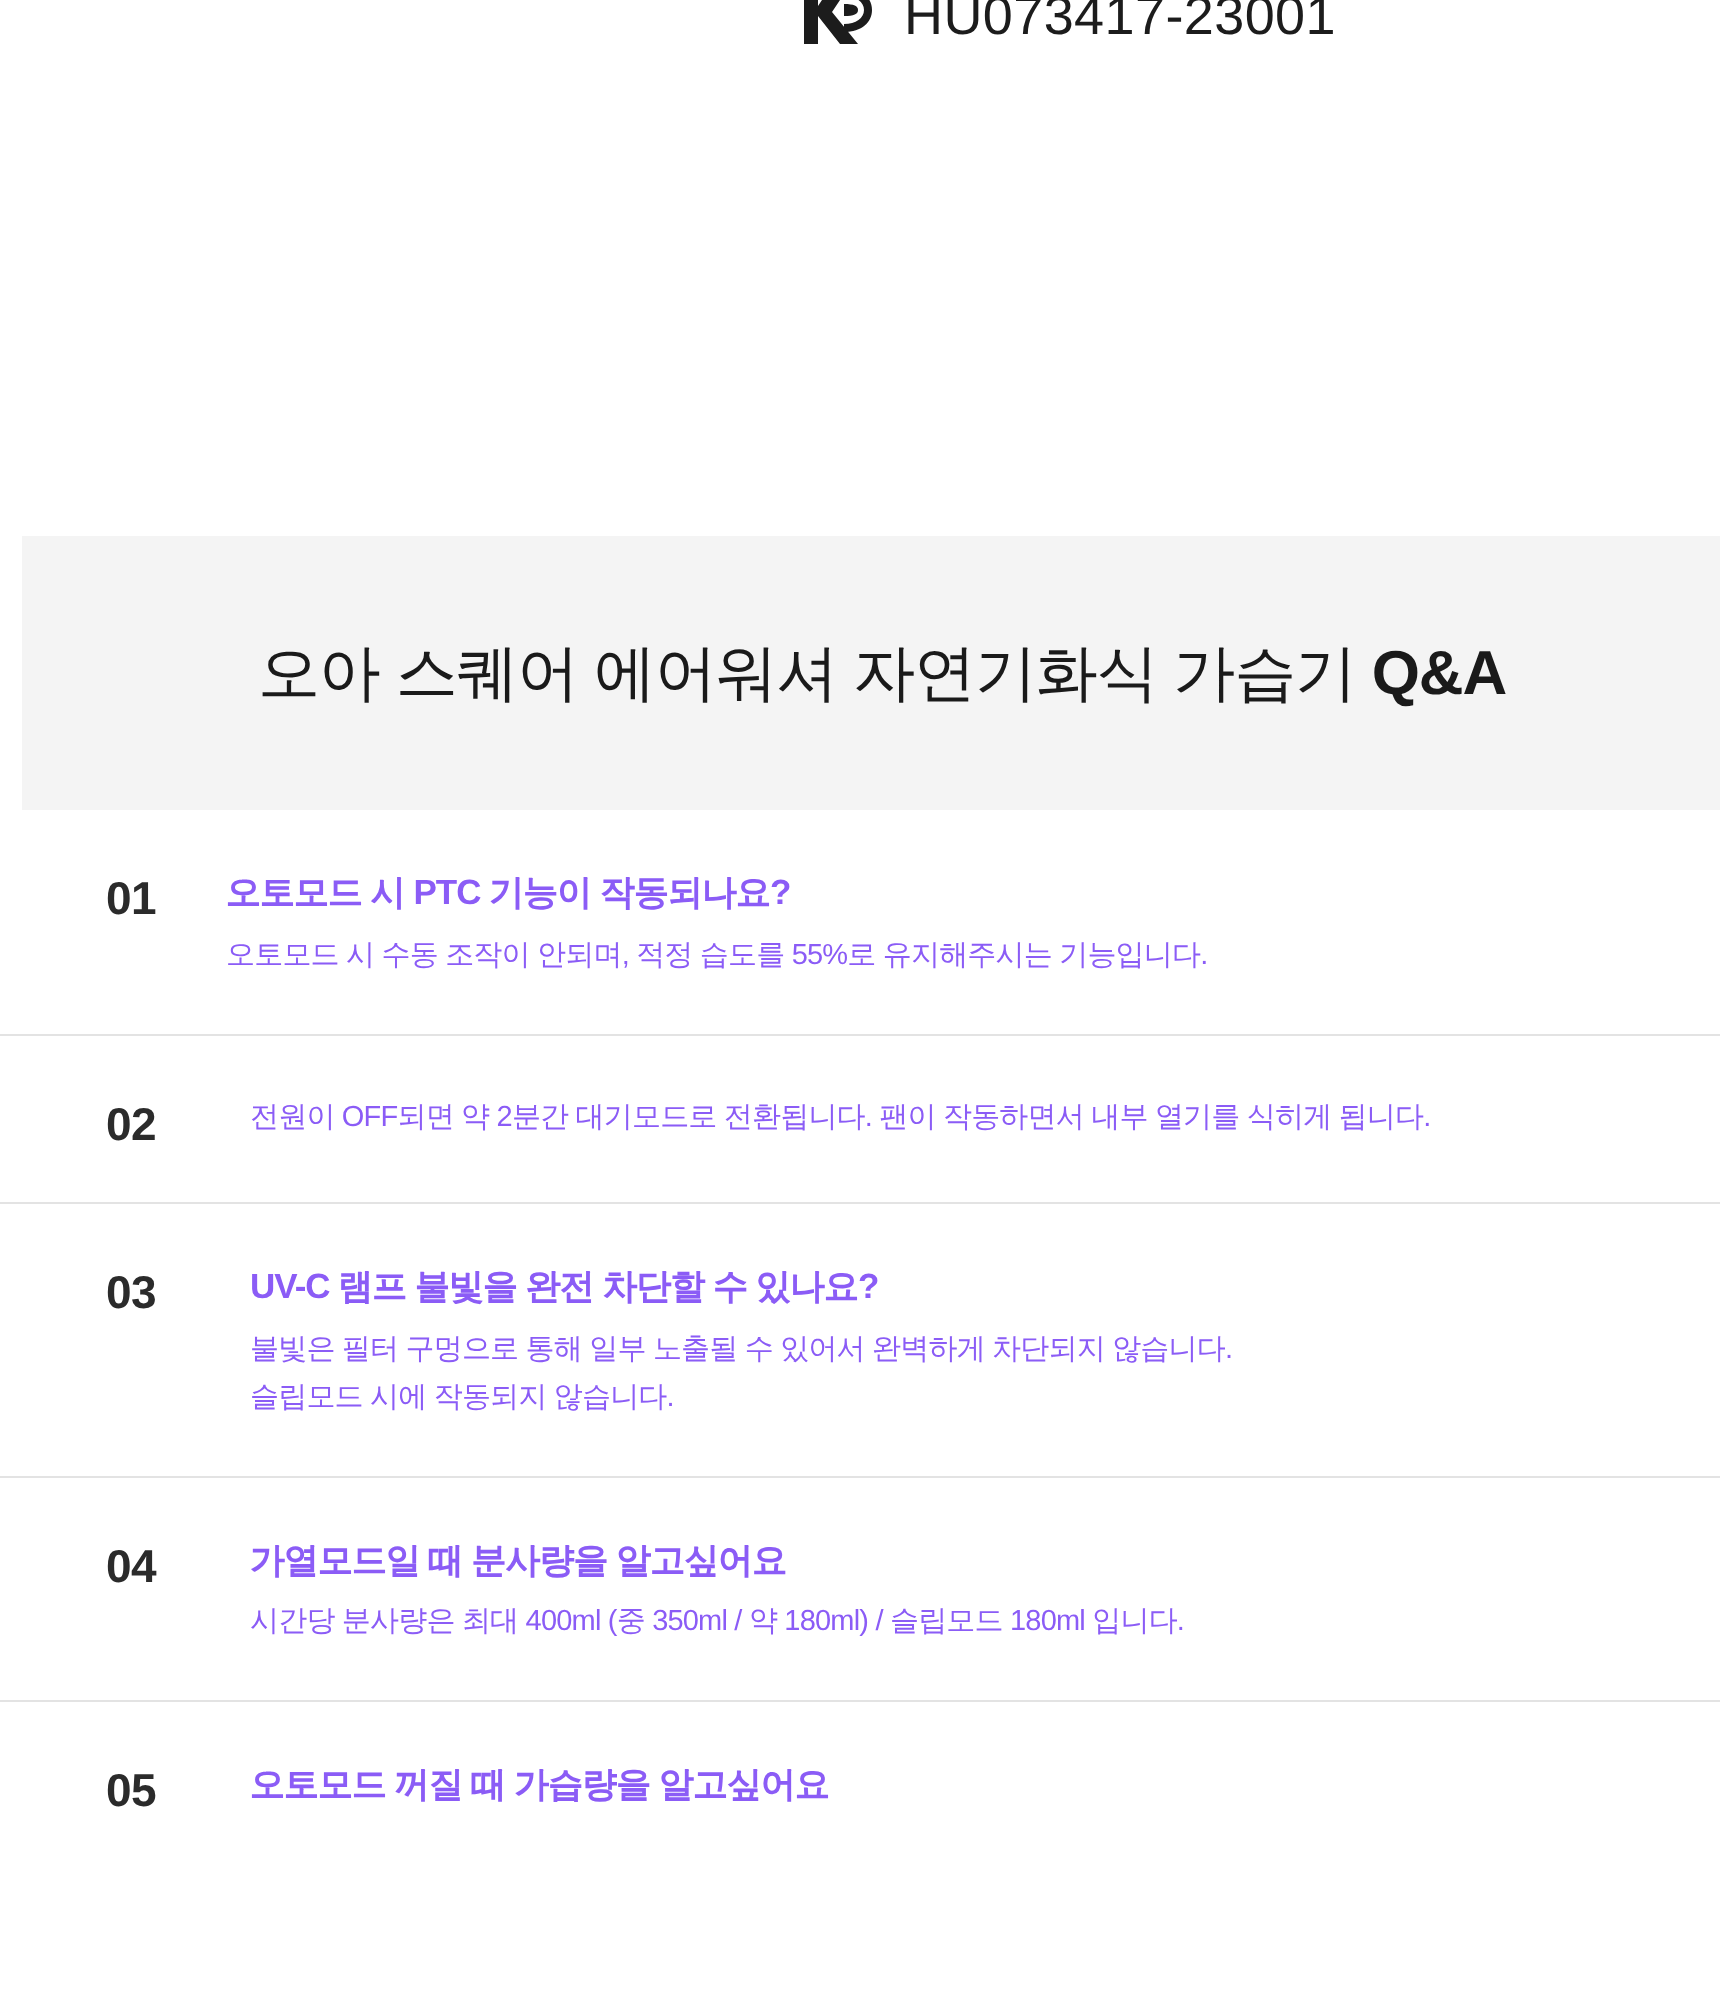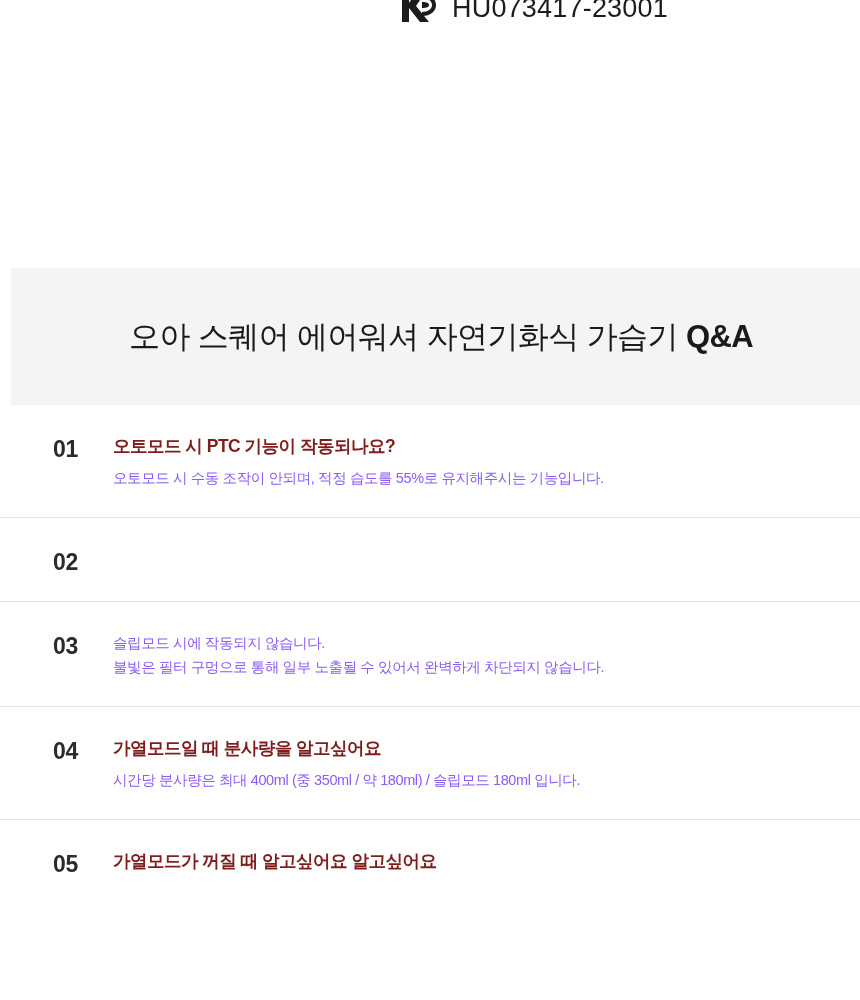--- a/index.html
+++ b/index.html
@@ -79,39 +79,40 @@
     width: 860px;
   }
   .qa-item {
     display: flex;
     align-items: flex-start;
     padding: 30px 53px 26px 53px;
     box-sizing: border-box;
   }
   .qa-item + .qa-item {
     border-top: 1px solid #e3e3e3;
+    gap: 12px;
   }
   .qa-num {
     width: 48px;
     flex: 0 0 48px;
     font-size: 23px;
     font-weight: bold;
     color: #2b2b2b;
     line-height: 1.15;
     padding-top: 1px;
     letter-spacing: -0.3px;
   }
   .qa-body {
     flex: 1 1 auto;
     padding-left: 12px;
   }
   .qa-q {
     font-size: 17.5px;
     font-weight: bold;
-    color: #7f1d1d;
+    color: #8b5cf6;
     letter-spacing: -0.5px;
     line-height: 1.3;
     margin-bottom: 9px;
   }
   .qa-a-line {
     font-size: 14.5px;
     color: #8b5cf6;
     letter-spacing: -0.4px;
     line-height: 1.65;
   }
@@ -144,40 +145,42 @@
       <div class="qa-num">01</div>
       <div class="qa-body">
         <div class="qa-q">오토모드 시 PTC 기능이 작동되나요?</div>
         <div class="qa-a-line">오토모드 시 수동 조작이 안되며, 적정 습도를 55%로 유지해주시는 기능입니다.</div>
       </div>
     </div>
 
     <div class="qa-item">
       <div class="qa-num">02</div>
       <div class="qa-body">
+        <div class="qa-a-line">전원이 OFF되면 약 2분간 대기모드로 전환됩니다. 팬이 작동하면서 내부 열기를 식히게 됩니다.</div>
       </div>
     </div>
 
     <div class="qa-item">
       <div class="qa-num">03</div>
       <div class="qa-body">
+        <div class="qa-q">UV-C 램프 불빛을 완전 차단할 수 있나요?</div>
+        <div class="qa-a-line">불빛은 필터 구멍으로 통해 일부 노출될 수 있어서 완벽하게 차단되지 않습니다.</div>
         <div class="qa-a-line">슬립모드 시에 작동되지 않습니다.</div>
-        <div class="qa-a-line">불빛은 필터 구멍으로 통해 일부 노출될 수 있어서 완벽하게 차단되지 않습니다.</div>
       </div>
     </div>
 
     <div class="qa-item">
       <div class="qa-num">04</div>
       <div class="qa-body">
         <div class="qa-q">가열모드일 때 분사량을 알고싶어요</div>
         <div class="qa-a-line">시간당 분사량은 최대 400ml (중 350ml / 약 180ml) / 슬립모드 180ml 입니다.</div>
       </div>
     </div>
 
     <div class="qa-item">
       <div class="qa-num">05</div>
       <div class="qa-body">
-        <div class="qa-q">가열모드가 꺼질 때 알고싶어요 알고싶어요</div>
+        <div class="qa-q">오토모드 꺼질 때 가습량을 알고싶어요</div>
       </div>
     </div>
 
   </div>
 </div>
 
 </body></html>

